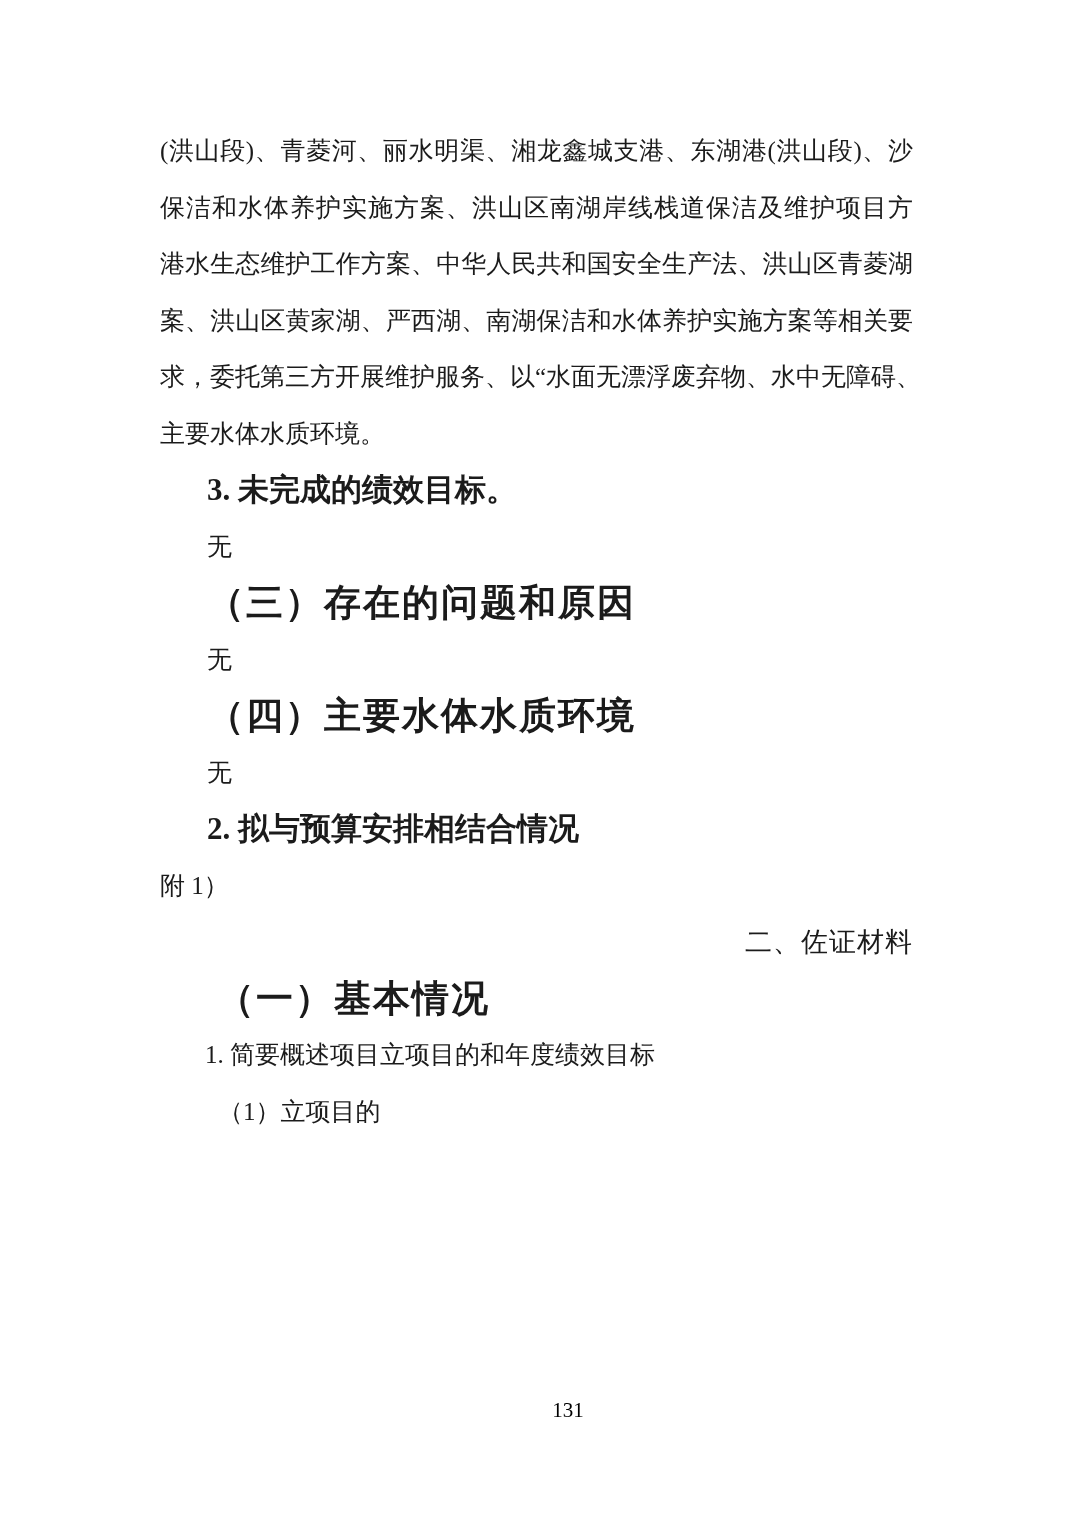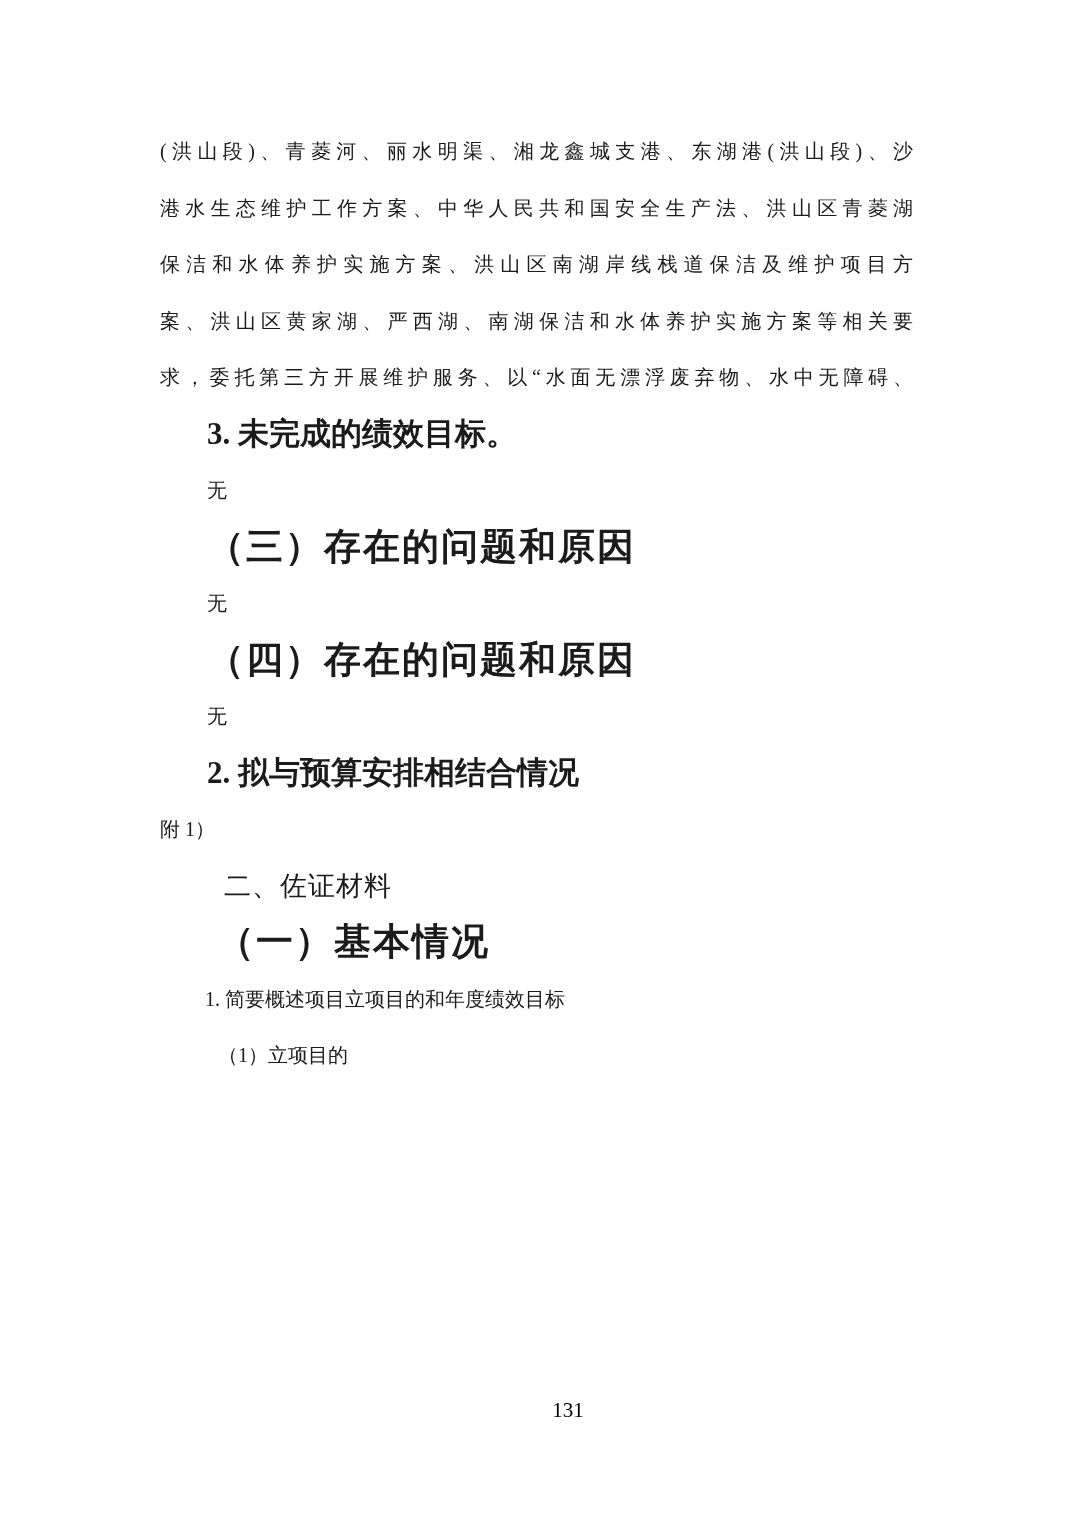--- a/index.html
+++ b/index.html
@@ -18,21 +18,21 @@
   }
   .content {
     position: absolute;
     left: 160px;
     top: 123px;
     width: 753px;
   }
   .line {
     height: 56.5px;
     line-height: 56.5px;
-    font-size: 20px;
+    font-size: 25px;
     white-space: nowrap;
   }
   .just {
     text-align: justify;
     text-align-last: justify;
     text-justify: inter-character;
   }
   .indent   { padding-left: 47px; }
   .indent-att  { padding-left: 40px; }
   .indent-sec  { padding-left: 64px; }
@@ -44,51 +44,53 @@
     font-size: 31px;
   }
   .bold-heading {
     font-weight: 700;
     font-size: 37px;
     letter-spacing: 2px;
   }
   .section-title {
     font-size: 27px;
     letter-spacing: 1px;
+    text-align: right;
   }
   .page-number {
     position: absolute;
     left: 0;
     top: 1398px;
     width: 100%;
     text-align: center;
     font-size: 21px;
     color: #000000;
     padding-left: 31px;
   }
 </style>
 </head>
 <body>
 
 <div class="page">
   <div class="content">
 
     <div class="line just">(洪山段)、青菱河、丽水明渠、湘龙鑫城支港、东湖港(洪山段)、沙</div>
+    <div class="line just">保洁和水体养护实施方案、洪山区南湖岸线栈道保洁及维护项目方</div>
     <div class="line just">港水生态维护工作方案、中华人民共和国安全生产法、洪山区青菱湖</div>
-    <div class="line just">保洁和水体养护实施方案、洪山区南湖岸线栈道保洁及维护项目方</div>
     <div class="line just">案、洪山区黄家湖、严西湖、南湖保洁和水体养护实施方案等相关要</div>
     <div class="line just">求，委托第三方开展维护服务、以“水面无漂浮废弃物、水中无障碍、</div>
+    <div class="line">主要水体水质环境。</div>
 
     <div class="line bold-item indent">3. 未完成的绩效目标。</div>
     <div class="line indent">无</div>
 
     <div class="line bold-heading indent">（三）存在的问题和原因</div>
     <div class="line indent">无</div>
 
-    <div class="line bold-heading indent">（四）存在的问题和原因</div>
+    <div class="line bold-heading indent">（四）主要水体水质环境</div>
     <div class="line indent">无</div>
 
     <div class="line bold-item indent">2. 拟与预算安排相结合情况</div>
 
     <div class="line">附 1）</div>
 
     <div class="line section-title indent-sec">二、佐证材料</div>
     <div class="line bold-heading indent-h1">（一）基本情况</div>
 
     <div class="line indent-item">1. 简要概述项目立项目的和年度绩效目标</div>

